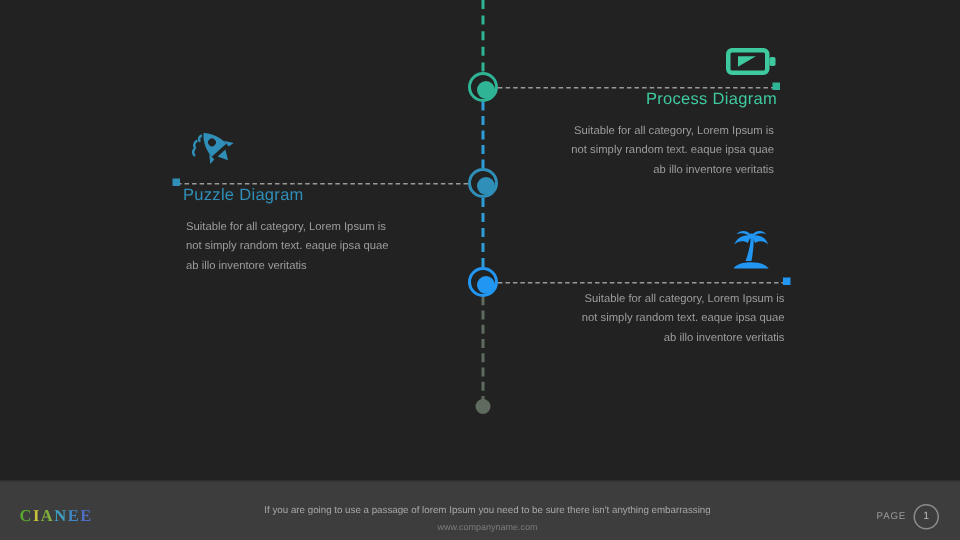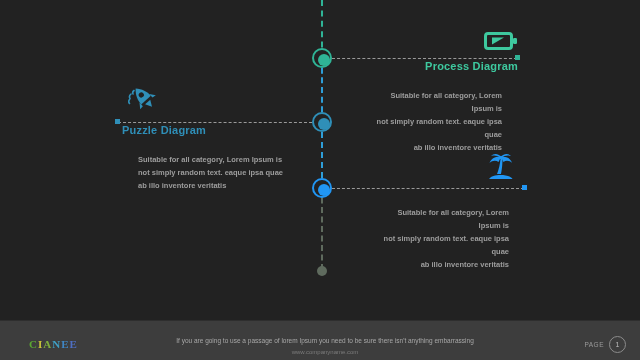--- a/index.html
+++ b/index.html
@@ -101,35 +101,34 @@
   .block { position: absolute; }
   .block-right { text-align: right; }
   .block-left  { text-align: left; }
 
   .block-process { left: 360px; top: 60px;  width: 158px; }
   .block-map     { left: 360px; top: 190px; width: 165px; }
   .block-puzzle  { left: 122px; top: 124px; width: 190px; }
 
   .block-title {
     font-size: 11px;
-    font-weight: bold;
+    font-weight: normal;
     letter-spacing: 0.2px;
     margin: 0 0 7px 0;
     line-height: 13px;
   }
   .title-process { color: #3ec99f; }
   .title-map     { color: #2196f3; }
   .title-puzzle  { color: #2f8fb8; }
 
   .block-body {
-    margin: 16px;
+    margin: 2px;
     font-size: 7.5px;
     line-height: 13px;
     color: #9d9d9d;
-    font-weight: bold;
   }
   .block-body span { display: block; }
 
   
   .icon {
     position: absolute;
     display: block;
   }
   .icon-battery { left: 484px; top: 30px; }
   .icon-rocket  { left: 128px; top: 84px; }
@@ -140,21 +139,21 @@
     position: absolute;
     left: 0;
     top: 320px;
     width: 640px;
     height: 40px;
     background: #3d3d3d;
     border-top: 1px solid #2e2e2e;
   }
   .logo {
     position: absolute;
-    left: 29px;
+    left: 13px;
     top: 338px;
     font-family: "Liberation Serif", serif;
     font-size: 11px;
     font-weight: bold;
     letter-spacing: 1px;
     white-space: nowrap;
   }
   .logo i { font-style: normal; }
 
   .footer-text {

